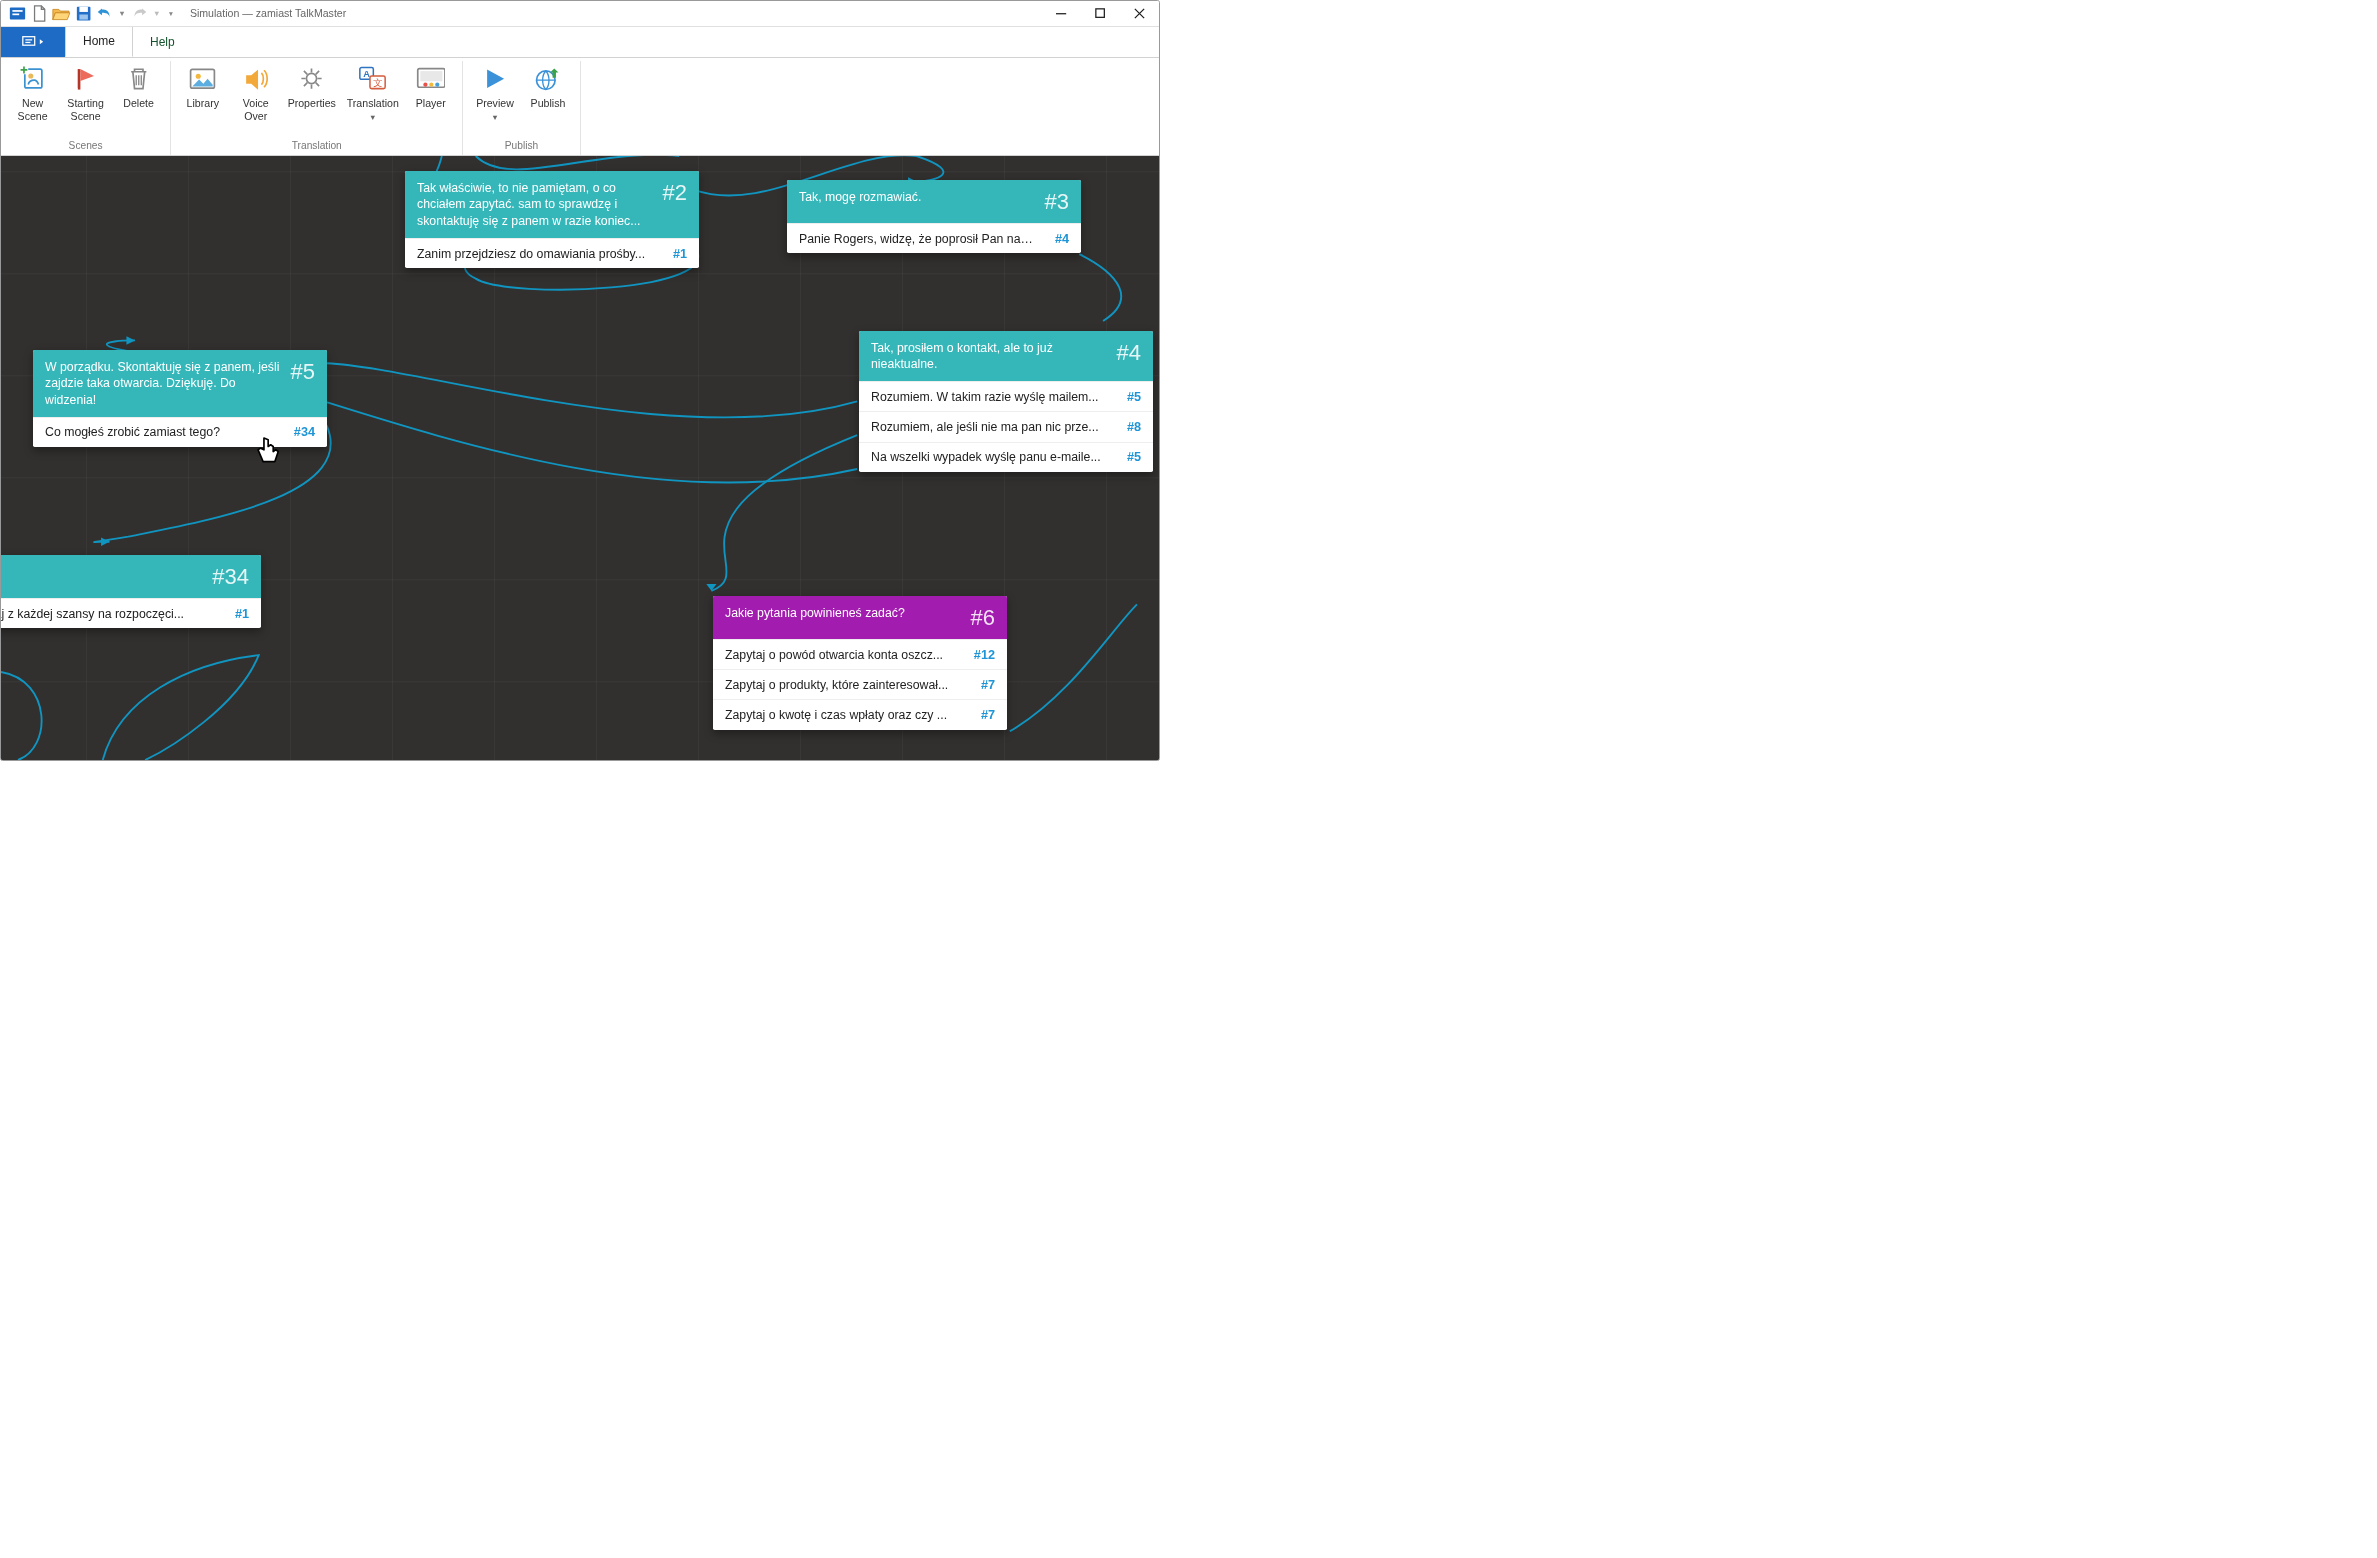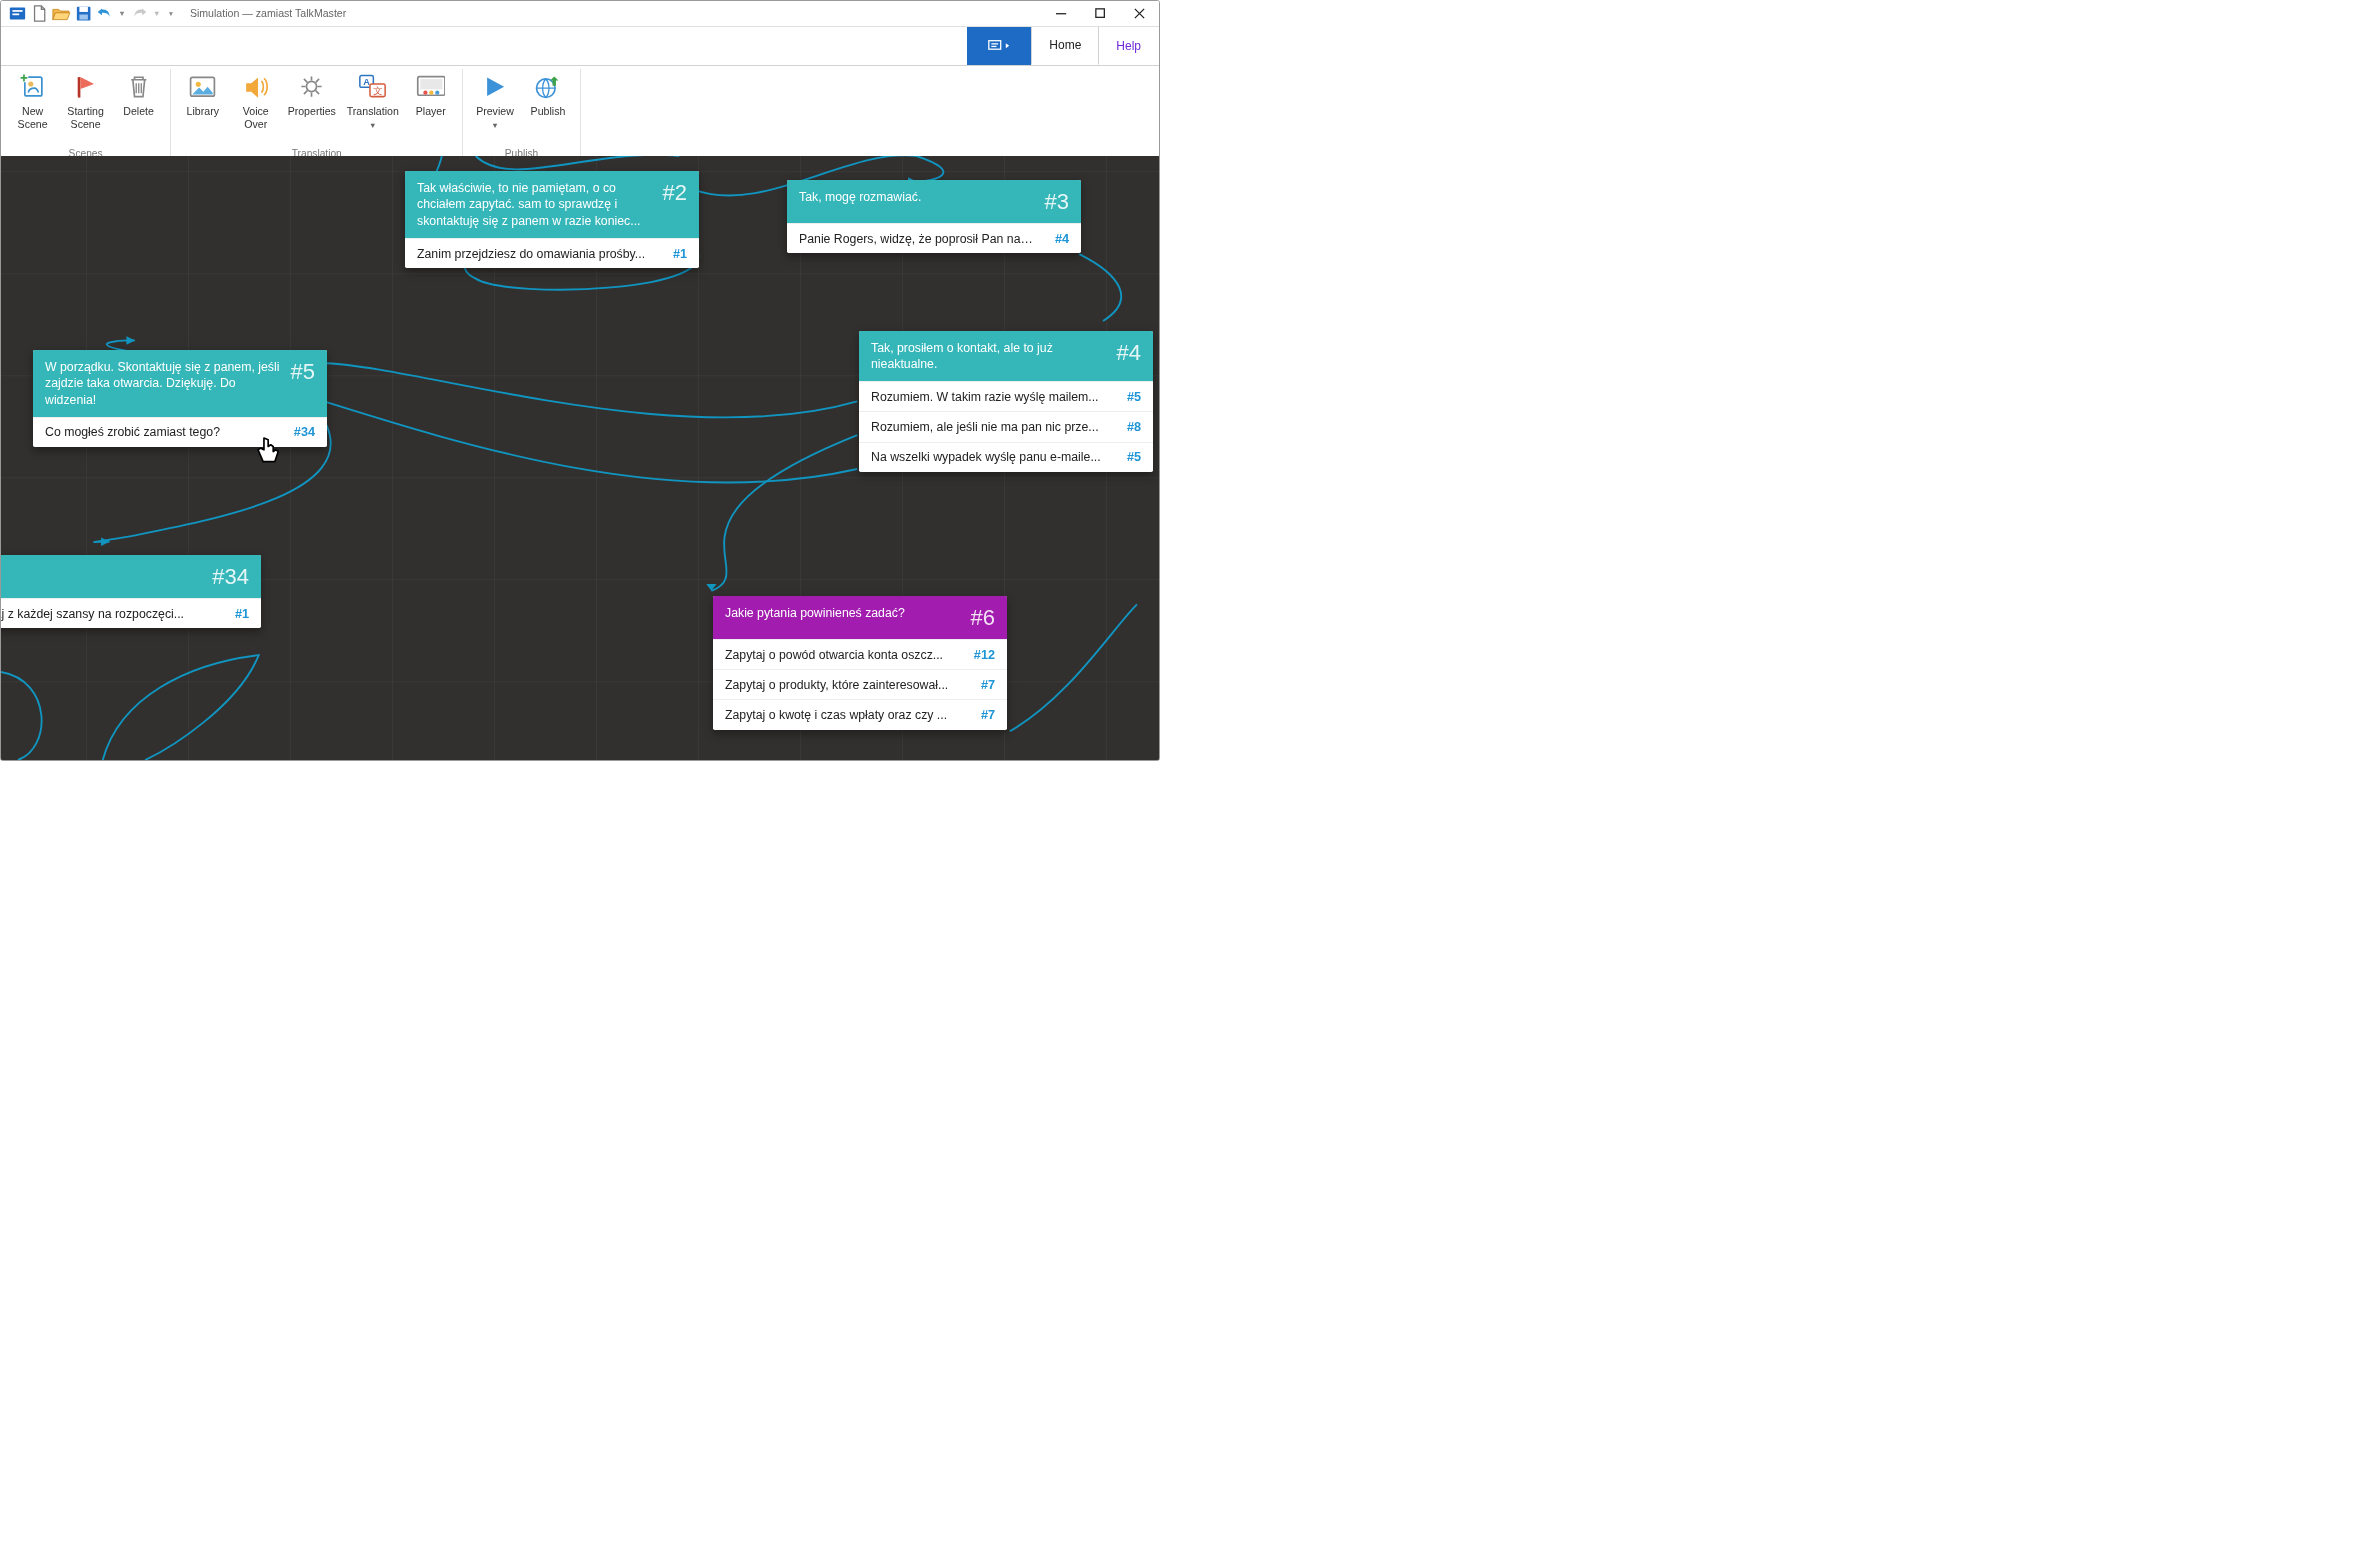--- a/index.html
+++ b/index.html
@@ -28,41 +28,40 @@
   .titlebar .qat svg { display: block; }
   .titlebar .app-title { color: #666; font-size: 10.6px; margin-left: 12px; }
   .titlebar .win-controls { margin-left: auto; display: flex; }
   .titlebar .win-controls .wc {
     width: 39px; height: 25.5px; display: flex; align-items: center; justify-content: center;
   }
   .titlebar .win-controls .wc svg { display: block; }
 
   
   .tabstrip {
-    height: 39px;
+    height: 31px;
     display: flex;
     align-items: stretch;
     border-bottom: 0.8px solid #d2d2d2;
-    justify-content: flex-end;
   }
   .filetab {
     width: 64px;
     background: #1e6bc6;
     display: flex;
     align-items: center;
     justify-content: center;
     color: #fff;
   }
   .filetab svg { display: block; }
   .tab {
     padding: 0 17px;
     display: flex;
     align-items: center;
     font-size: 12px;
-    color: #6d28d9;
+    color: #14532d;
     border-right: 0.8px solid transparent;
   }
   .tab.active {
     border: 0.8px solid #d2d2d2;
     border-bottom: 0.8px solid #fff;
     border-top: none;
     background: #fff;
     margin-bottom: -0.8px;
     color: #222;
   }

